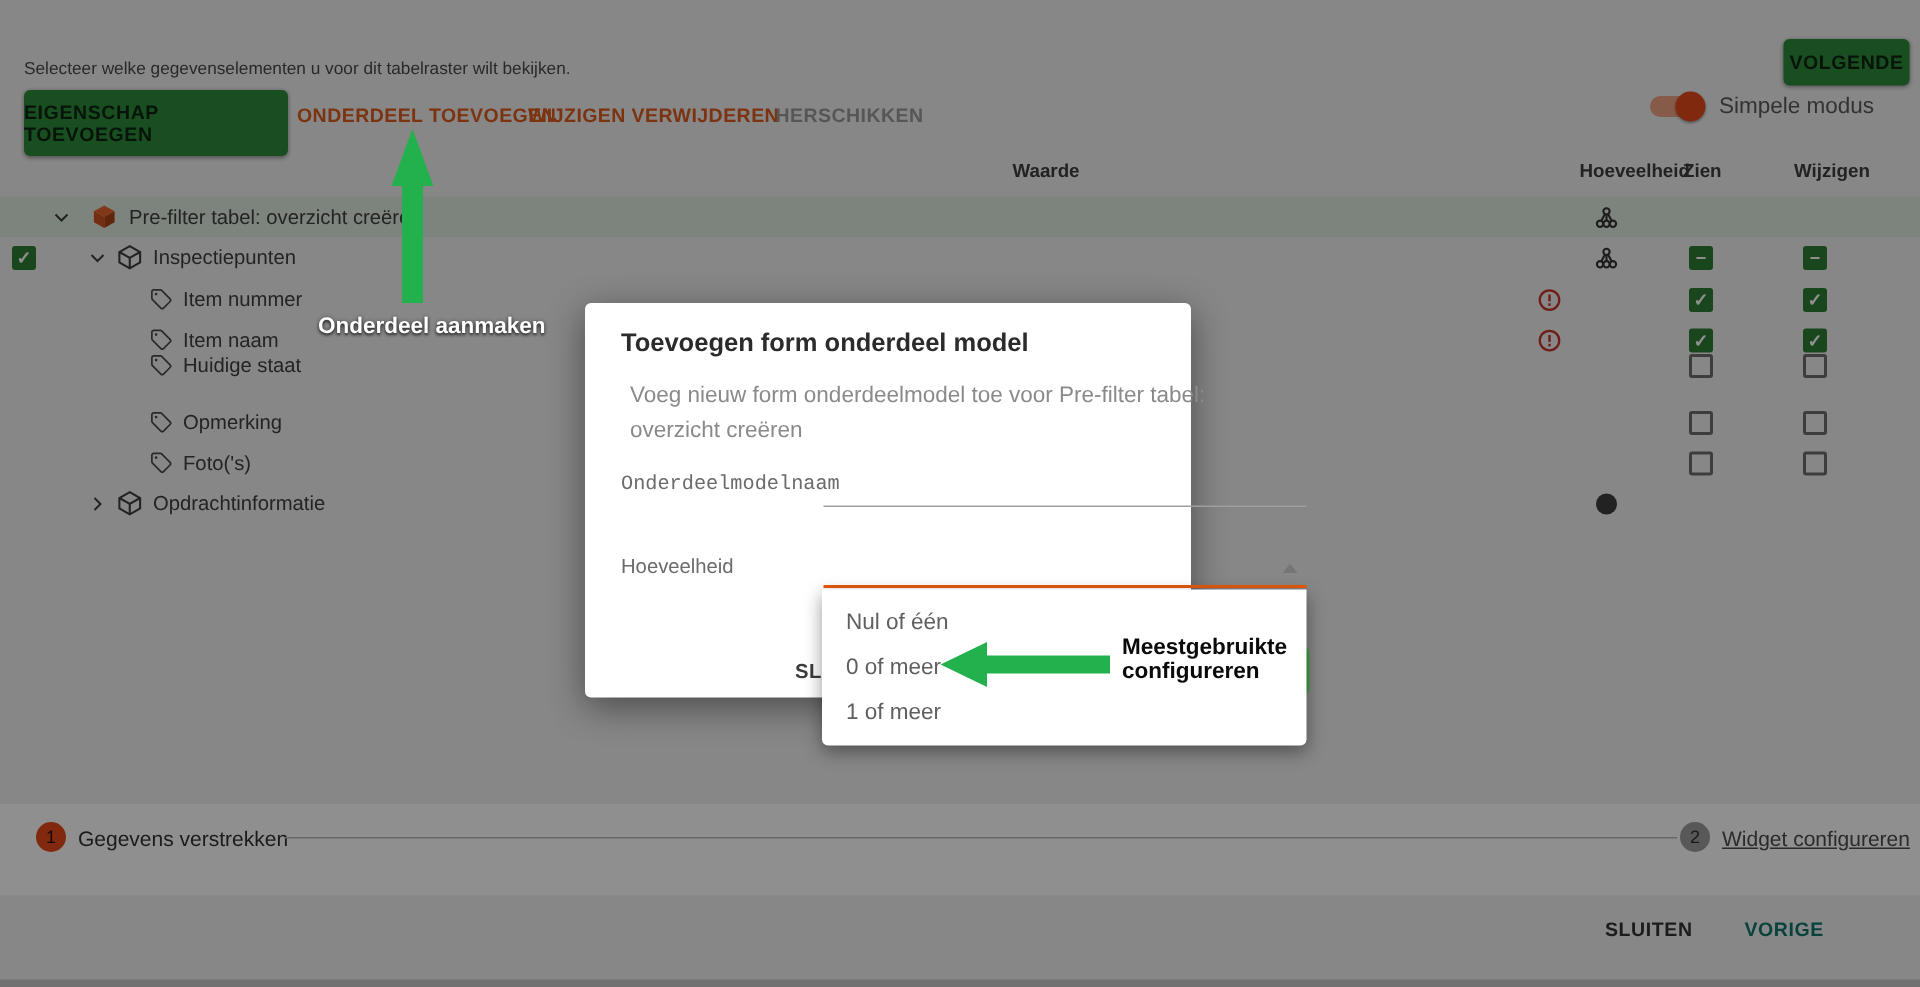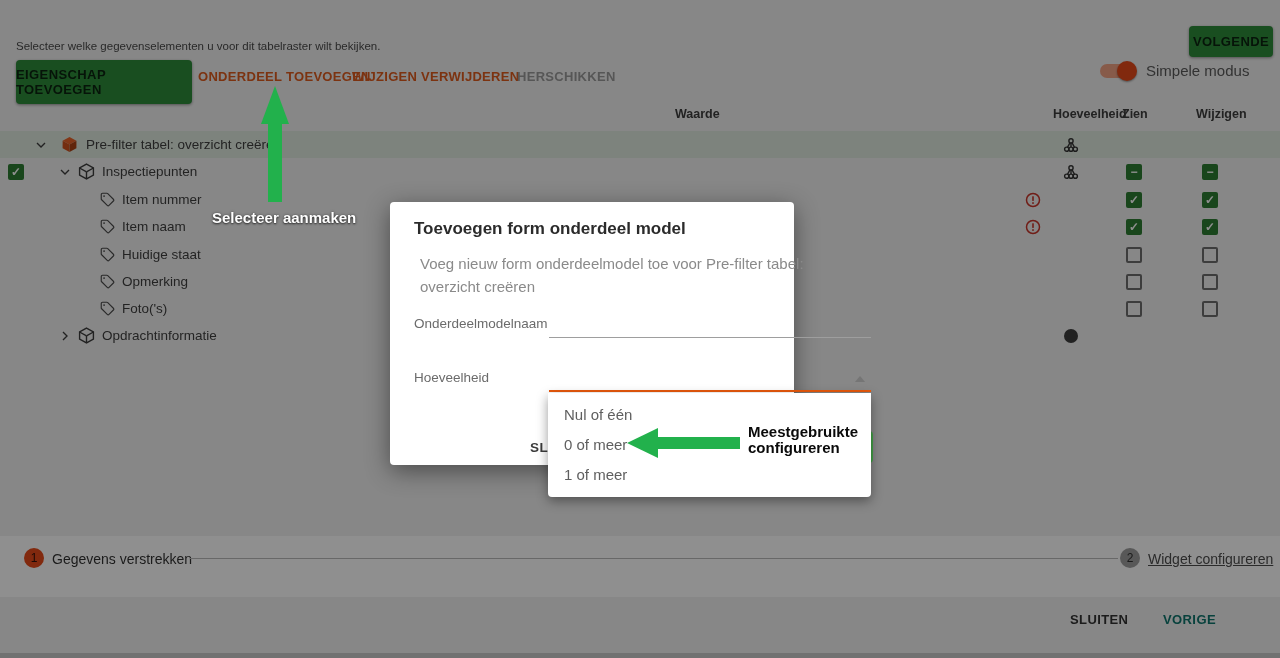--- a/index.html
+++ b/index.html
@@ -64,21 +64,21 @@
 
   
   #dim { position:absolute; inset:0; background:rgba(0,0,0,.44); z-index:10; }
 
   
   #modal { position:absolute; left:390px; top:202px; width:404px; height:263px; background:#fff;
     border-radius:4px; box-shadow:0 6px 24px rgba(0,0,0,.45); z-index:20; }
   #modal-title { position:absolute; left:24px; top:17px; font-size:17px; font-weight:bold; color:#2b2b2b; }
   #modal-desc  { position:absolute; left:30px; top:50px; width:432px; font-size:15px; line-height:23px; color:#8a8a8a; }
   .field-label { position:absolute; left:24px; font-size:13.5px; color:#6b6b6b; }
-  #fld1-label { top:114px; }
+  #fld1-label { top:114px;font-family:Liberation Mono, monospace; }
   #fld2-label { top:168px; }
   .input-line { position:absolute; left:159px; width:322px; height:24px; }
   #fld1-line { top:112px; border-bottom:1px solid #9e9e9e; }
   #fld2-line { top:166px; border-bottom:2px solid #e8590c; }
   #select-caret { position:absolute; left:465px; top:174px; width:0; height:0;
     border-left:5px solid transparent; border-right:5px solid transparent; border-bottom:6px solid #757575; }
   #modal-close { position:absolute; left:140px; top:238px; font-size:13.5px; font-weight:bold;
     letter-spacing:.4px; color:#3c3c3c; }
   #modal-confirm { position:absolute; left:420px; top:229px; width:63px; height:32px;
     background:#43a047; border-radius:4px; }
@@ -241,21 +241,21 @@
         </svg>
     </div>
     <div class="cell-abs" style="left:1126px;">
         <div class="cb checked"></div>
       </div>
     <div class="cell-abs" style="left:1202px;">
         <div class="cb checked"></div>
       </div>
   </div>
 
-  <div class="row" style="top:241px;padding-left:43px;">
+  <div class="row" style="top:230px;padding-left:43px;">
     <div class="cell-abs" style="left:100px;">
       <svg width="15" height="15" viewBox="0 0 24 24" fill="none" stroke="#4a4a4a" stroke-width="1.8">
         <path d="M21.4 11.6l-9-9c-.4-.4-.9-.6-1.4-.6H4c-1.1 0-2 .9-2 2v7c0 .5.2 1 .6 1.4l9 9c.8.8 2 .8 2.8 0l7-7c.8-.8.8-2 0-2.8z"></path>
         <circle cx="6.5" cy="6.5" r="1.4" fill="#4a4a4a" stroke="none"></circle>
       </svg>
     </div>
     <div class="cell-abs rowname" style="left:122px;">Huidige staat</div>
     <div class="cell-abs" style="left:1126px;">
         <div class="cb empty"></div>
       </div>
@@ -355,18 +355,18 @@
   </div>
 
   <div id="dropdown">
     <div class="dd-option">Nul of één</div>
     <div class="dd-option">0 of meer</div>
     <div class="dd-option">1 of meer</div>
   </div>
 
   <div id="arrow-up-head" class="anno"></div>
   <div id="arrow-up-shaft" class="anno"></div>
-  <div id="anno1" class="anno">Selecteer aanmaken</div>
+  <div id="anno1" class="anno">Onderdeel aanmaken</div>
   <div id="arrow-left-head" class="anno"></div>
   <div id="arrow-left-shaft" class="anno"></div>
   <div id="anno2" class="anno">Meestgebruikte configureren</div>
 
 </div>
 
 </body></html>

